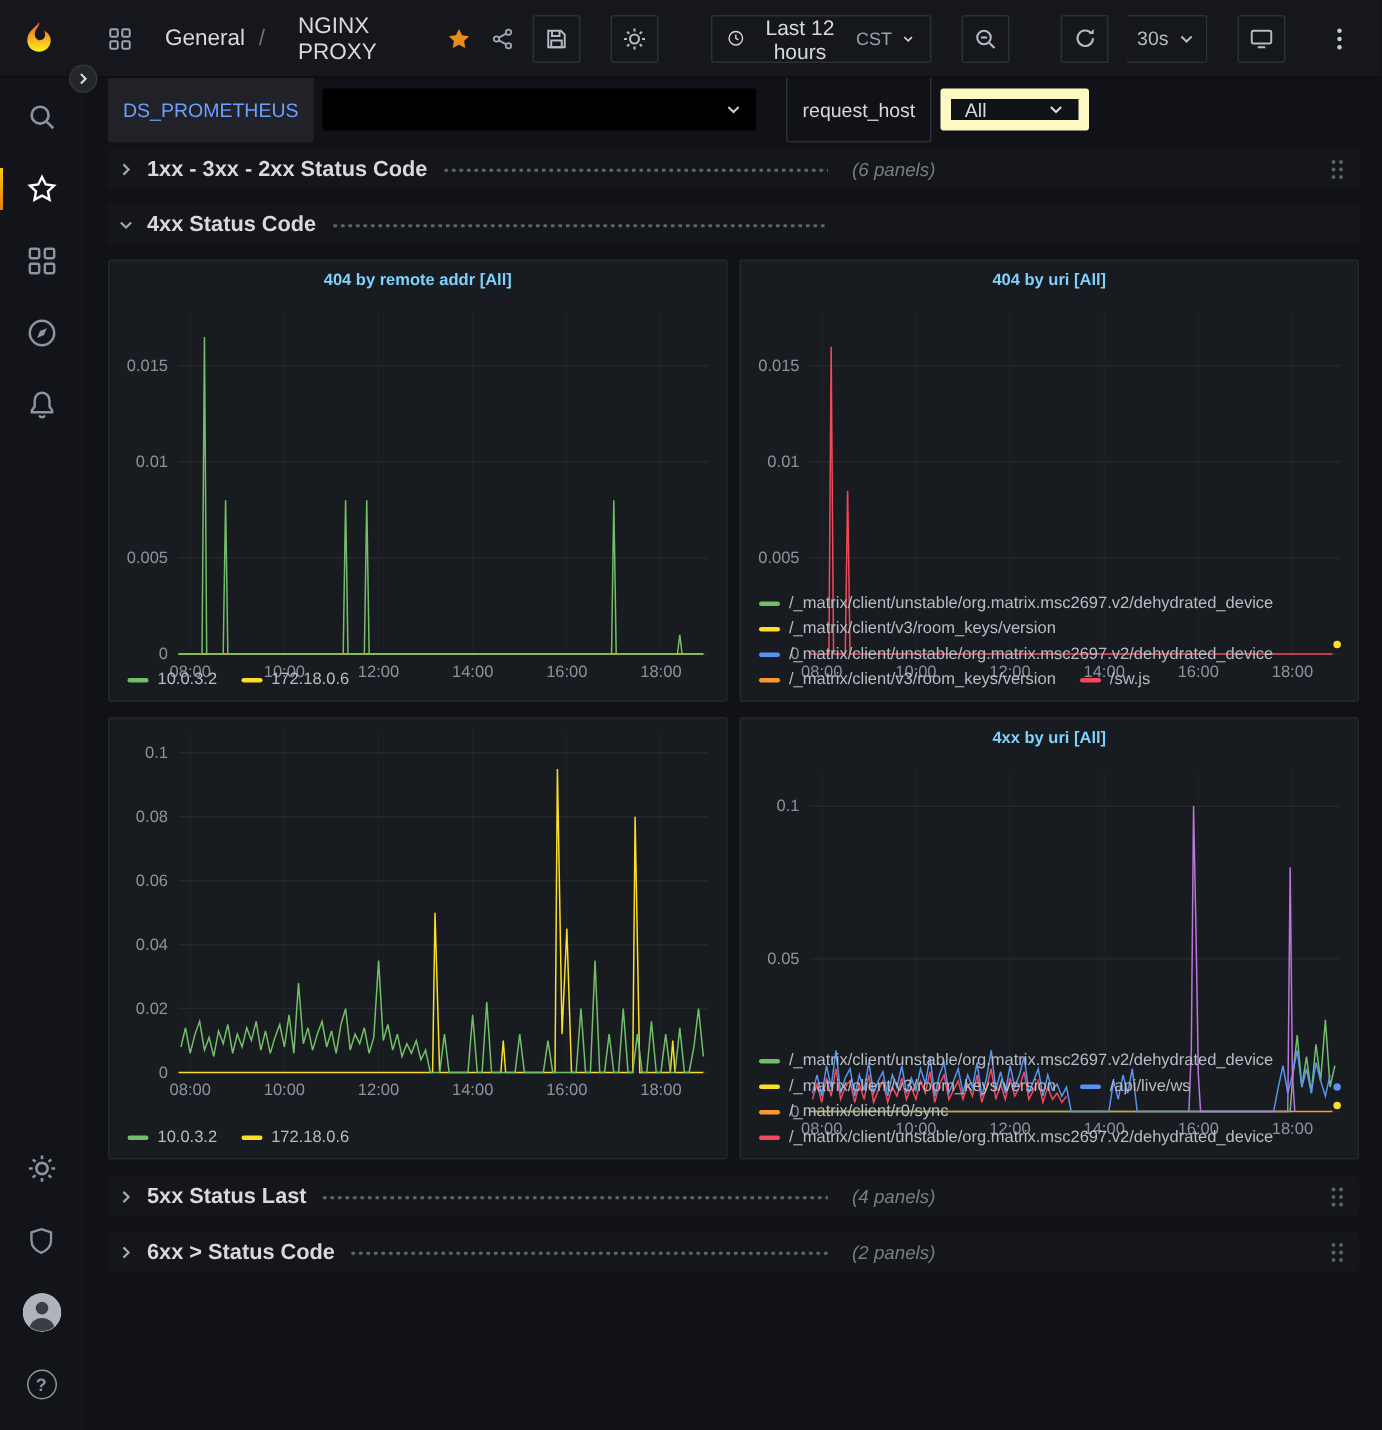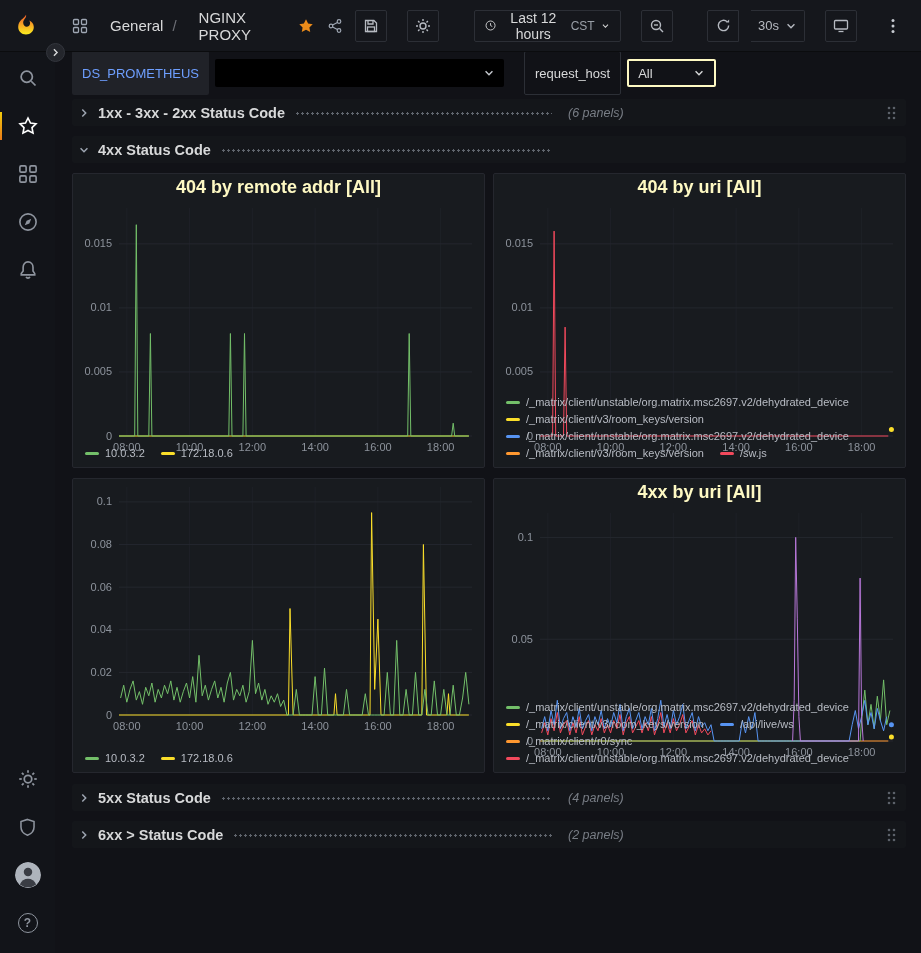--- a/index.html
+++ b/index.html
@@ -49,38 +49,38 @@
   .content{position:absolute;left:55px;top:52px;right:0;bottom:0;background:#111217;
     padding:6px 15px 0 17px;overflow:hidden;}
 
   .var-row{display:flex;align-items:center;gap:6px;height:30px;margin-bottom:11px;}
   .var-label{height:44px;display:flex;align-items:center;padding:0 10px;font-size:13px;border-radius:2px;}
   .var-label.ds{background:#202228;color:#6e9fff;}
   .var-label.boxed{border:1px solid #2c2f36;color:#d8d9da;margin-left:14px;}
   .var-value{height:28px;display:flex;align-items:center;gap:8px;padding:0 9px;border-radius:2px;
     font-size:13px;color:#d8d9da;cursor:pointer;}
   .var-value.black{background:#000;width:289px;justify-content:flex-end;color:#c7cbd1;}
-  .var-value.boxed{border:2px solid #fef9c3;gap:40px;}
+  .var-value.boxed{border:7px solid #fef9c3;gap:40px;}
 
   .row-header{height:27px;display:flex;align-items:center;background:#14161a;border-radius:2px;
     margin-bottom:10px;padding:0 10px 0 6px;cursor:pointer;}
   .row-left{display:flex;align-items:center;gap:8px;width:478px;}
   .row-chevron{color:#9fa7b3;display:flex;}
   .row-title{font-size:14.5px;font-weight:bold;color:#d8d9da;white-space:nowrap;}
   .row-dots{flex:1;height:3px;margin:2px 4px 0 2px;
     background-image:radial-gradient(circle,#60656d 1.1px,transparent 1.3px);
     background-size:5px 3px;background-repeat:repeat-x;background-position:0 center;}
   .row-count{font-size:12.5px;font-style:italic;color:#787d85;margin-left:12px;white-space:nowrap;}
   .row-drag{margin-left:auto;display:flex;cursor:grab;}
 
   .panels-grid{display:grid;grid-template-columns:1fr 1fr;gap:10px 8px;margin-bottom:11px;}
   .panel{background:#181b1f;border:1px solid #25272e;border-radius:2px;height:295px;
     display:flex;flex-direction:column;overflow:hidden;}
   .panel-header{height:26px;flex:0 0 26px;display:flex;align-items:center;justify-content:center;
-    font-size:18px;font-weight:bold;color:#fef9c3;cursor:pointer;}
+    font-size:11px;font-weight:bold;color:#7dd3fc;cursor:pointer;}
   .chart-wrap{flex:1;min-height:0;}
   .tick{font-family:"Liberation Sans",sans-serif;font-size:11px;fill:#8d939c;}
   .legend{display:flex;flex-wrap:wrap;align-content:flex-start;column-gap:16px;row-gap:5px;
     padding:3px 10px 8px 12px;font-size:11px;color:#b8bcc4;overflow:hidden;}
   .big-legend .legend{max-height:88px;flex:0 0 auto;}
   .legend-item{display:flex;align-items:center;gap:6px;white-space:nowrap;cursor:pointer;}
   .swatch{width:14px;height:3px;border-radius:2px;flex:0 0 auto;}
 </style>
 </head>
 <body>
@@ -526,21 +526,21 @@
     </section>
   </div>
 
   <div class="row-header">
     <div class="row-left">
       <span class="row-chevron">
         <svg width="12" height="12" viewBox="0 0 14 14">
             <path d="M5 3l4 4-4 4" fill="none" stroke="currentColor" stroke-width="1.7"></path>
           </svg>
       </span>
-      <span class="row-title">5xx Status Code</span>
+      <span class="row-title">5xx Status Last</span>
       <span class="row-dots"></span>
     </div>
     <span class="row-count">(4 panels)</span>
     <span class="row-drag">
       <svg width="10" height="16" viewBox="0 0 10 16">
           <g fill="#5c616a">
             <circle cx="3" cy="3" r="1.3"></circle>
             <circle cx="8" cy="3" r="1.3"></circle>
             <circle cx="3" cy="8" r="1.3"></circle>
             <circle cx="8" cy="8" r="1.3"></circle>

